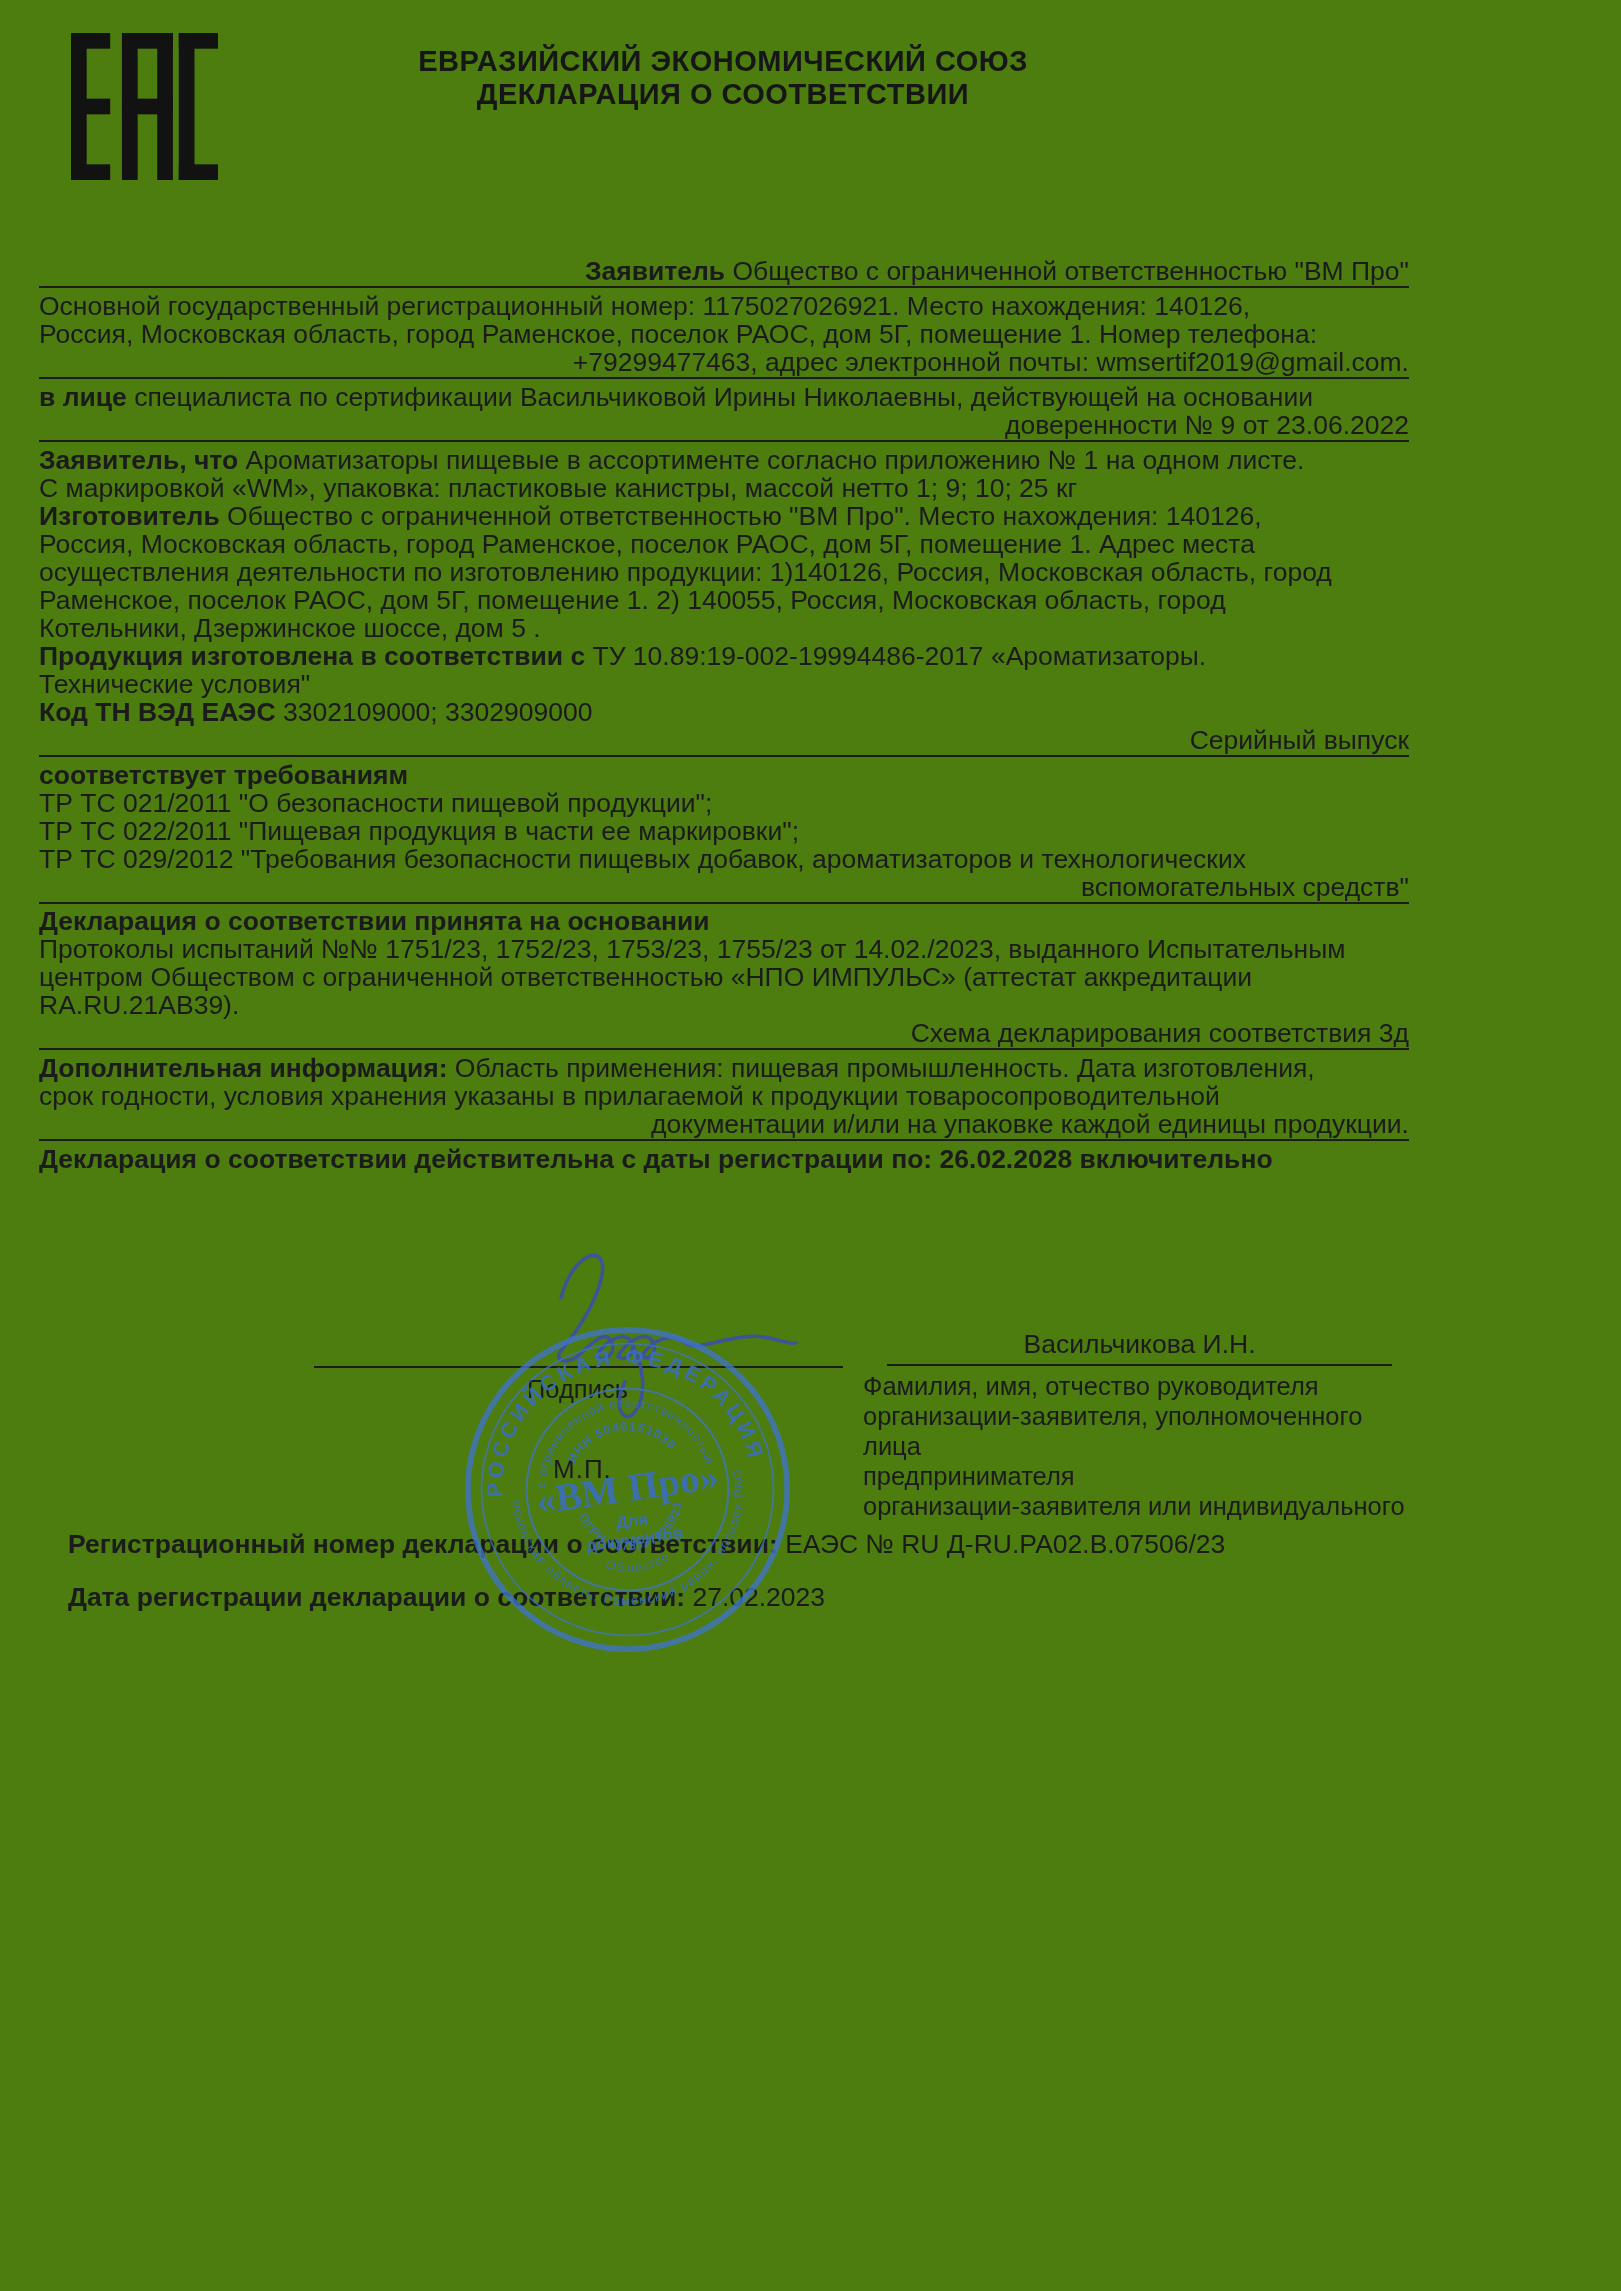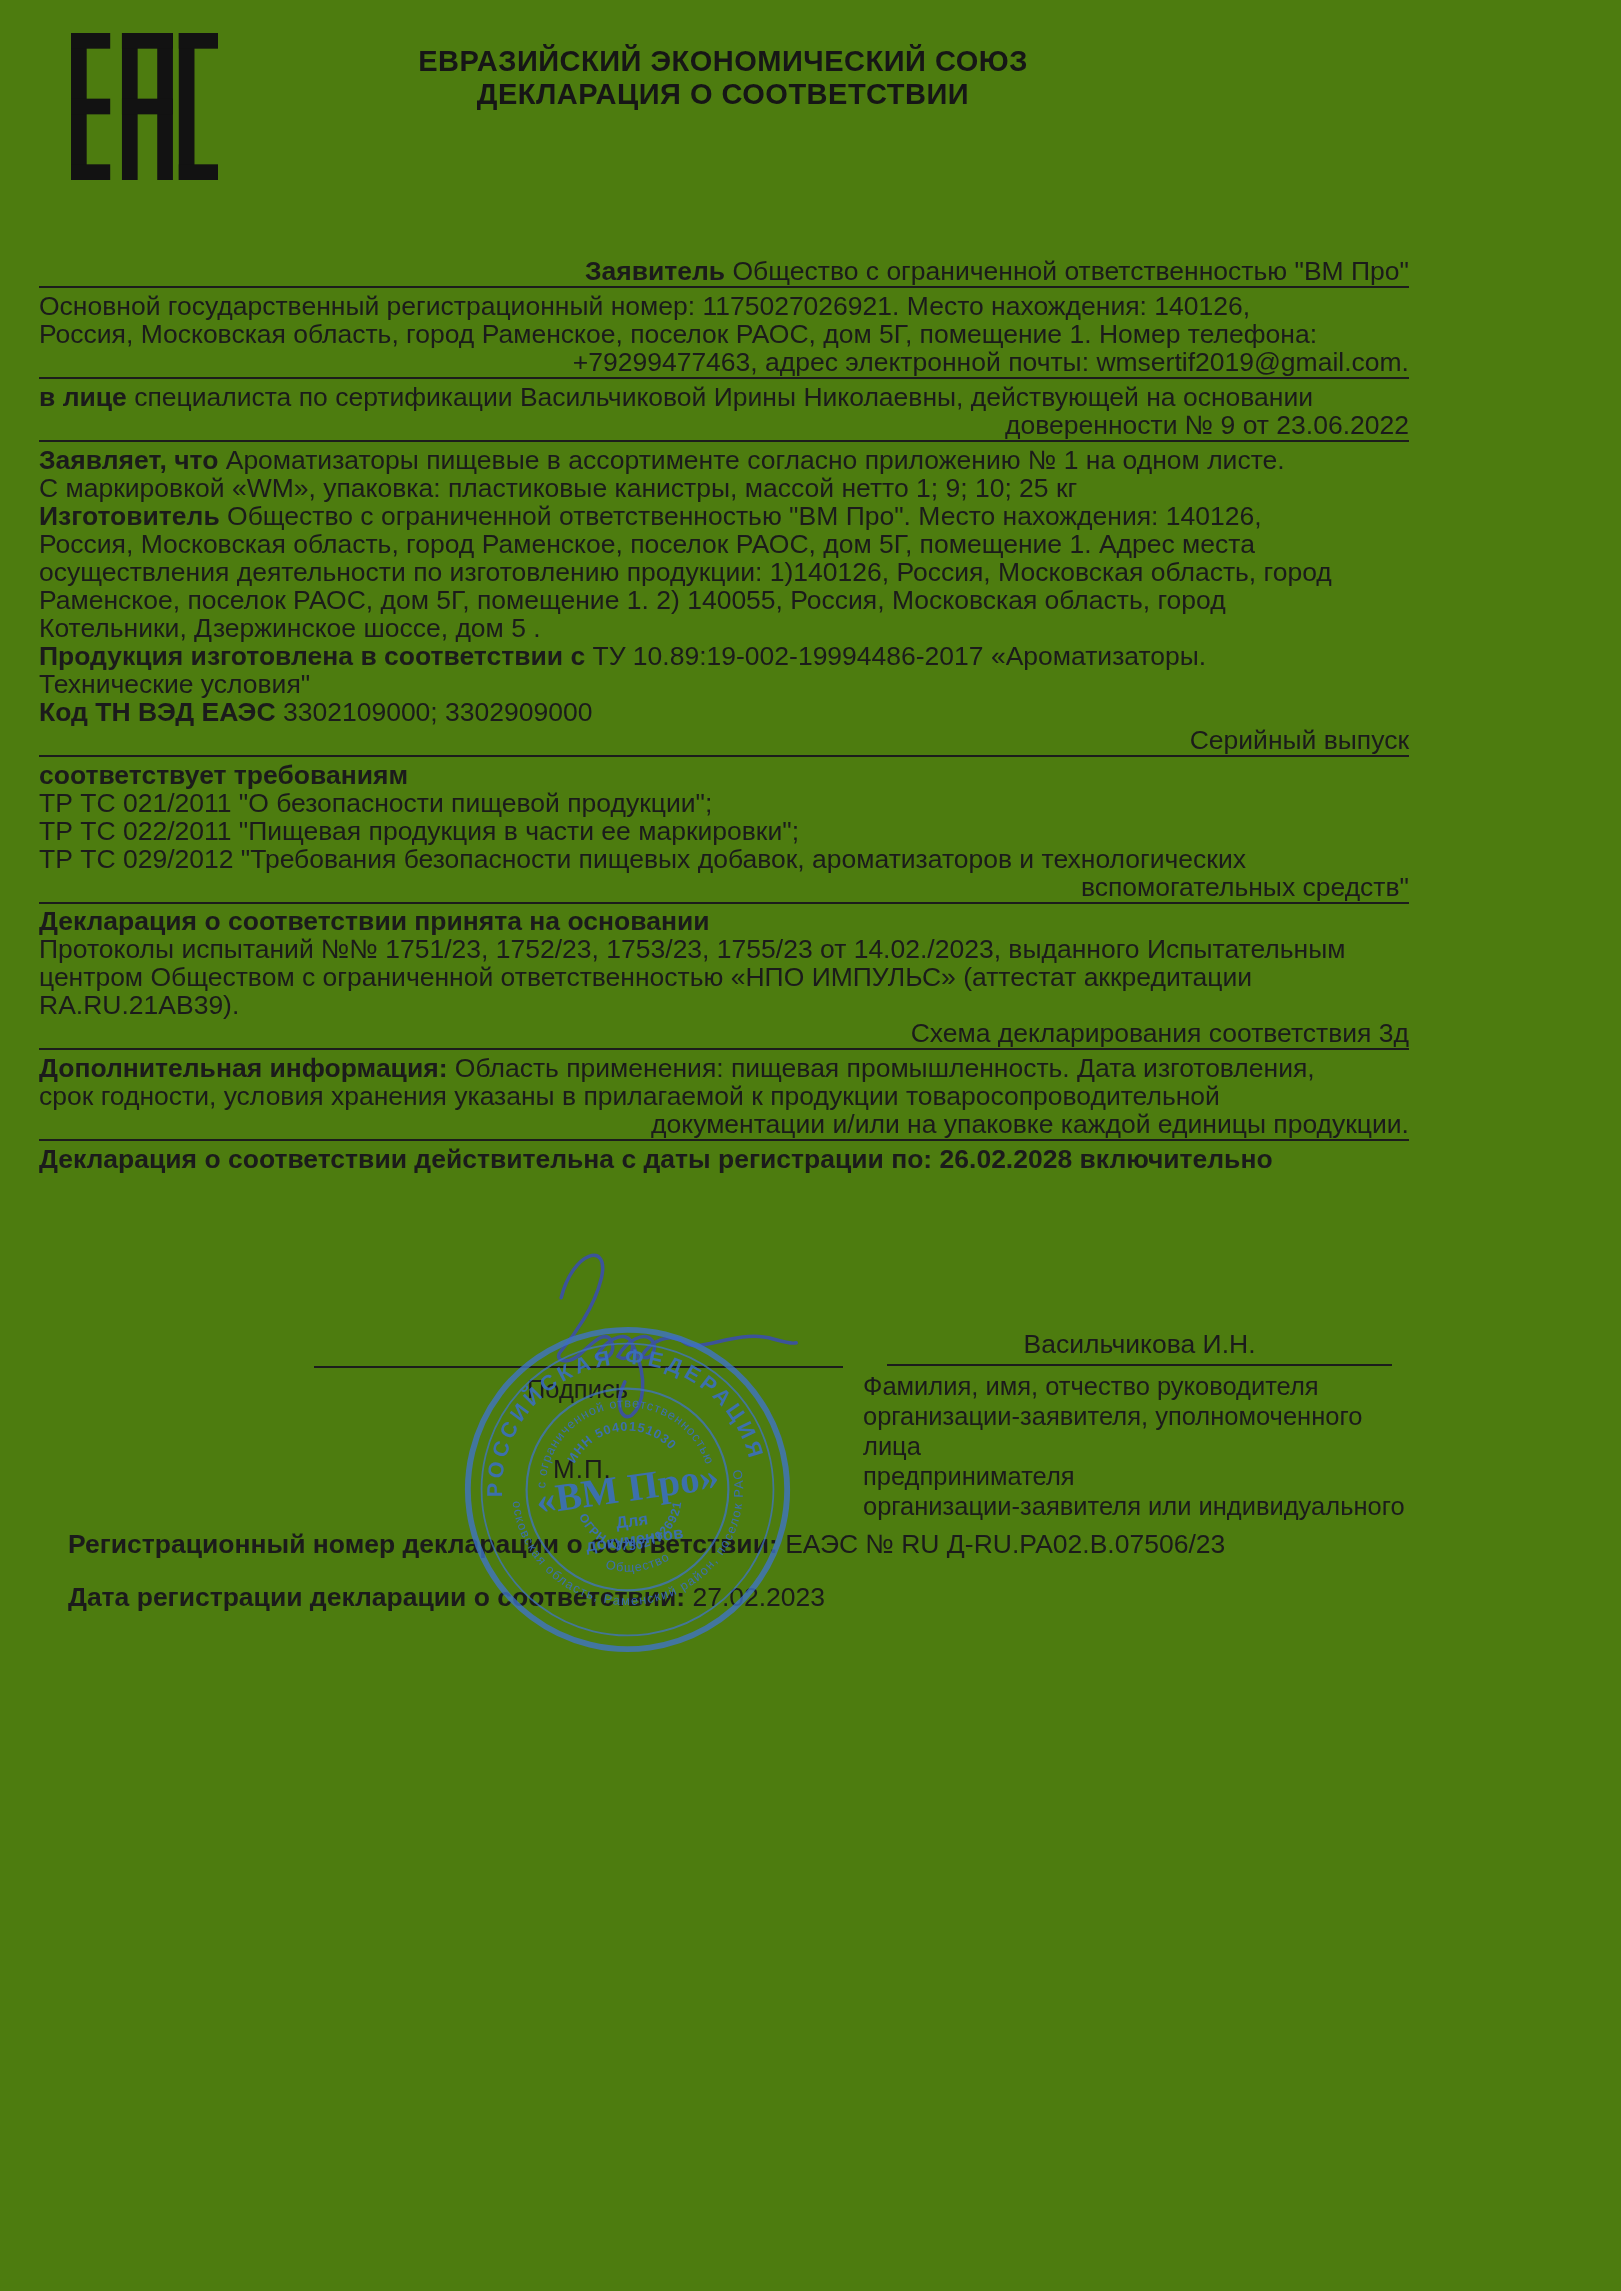--- a/index.html
+++ b/index.html
@@ -91,21 +91,21 @@
     <div>ДЕКЛАРАЦИЯ О СООТВЕТСТВИИ</div>
   </div>
 
   <main class="doc-body">
       <div class="line u"><b>Заявитель</b><span> Общество с ограниченной ответственностью "ВМ Про"</span></div>
       <div class="line"><span>Основной государственный регистрационный номер: 1175027026921. Место нахождения: 140126,</span></div>
       <div class="line"><span>Россия, Московская область, город Раменское, поселок  РАОС, дом 5Г, помещение 1. Номер телефона:</span></div>
       <div class="line u"><span>+79299477463, адрес электронной почты: wmsertif2019@gmail.com.</span></div>
       <div class="line"><b>в лице</b><span> специалиста по сертификации Васильчиковой Ирины Николаевны, действующей на основании</span></div>
       <div class="line u"><span>доверенности № 9 от  23.06.2022</span></div>
-      <div class="line"><b>Заявляет, что</b><span> Ароматизаторы пищевые в ассортименте согласно приложению № 1 на одном листе.</span></div>
+      <div class="line"><b>Заявитель, что</b><span> Ароматизаторы пищевые в ассортименте согласно приложению № 1 на одном листе.</span></div>
       <div class="line"><span>С маркировкой «WM»,  упаковка: пластиковые канистры, массой нетто 1; 9; 10; 25 кг</span></div>
       <div class="line"><b>Изготовитель</b><span> Общество с ограниченной ответственностью "ВМ Про". Место нахождения: 140126,</span></div>
       <div class="line"><span>Россия, Московская область, город Раменское, поселок  РАОС, дом 5Г, помещение 1. Адрес места</span></div>
       <div class="line"><span>осуществления деятельности по изготовлению продукции: 1)140126, Россия, Московская область, город</span></div>
       <div class="line"><span>Раменское, поселок РАОС, дом 5Г, помещение 1. 2) 140055, Россия, Московская область, город</span></div>
       <div class="line"><span>Котельники, Дзержинское шоссе, дом 5 .</span></div>
       <div class="line"><b>Продукция изготовлена в соответствии с</b><span> ТУ 10.89:19-002-19994486-2017 «Ароматизаторы.</span></div>
       <div class="line"><span>Технические условия"</span></div>
       <div class="line"><b>Код ТН ВЭД ЕАЭС</b><span> 3302109000; 3302909000</span></div>
       <div class="line u"><span>Серийный выпуск</span></div>

